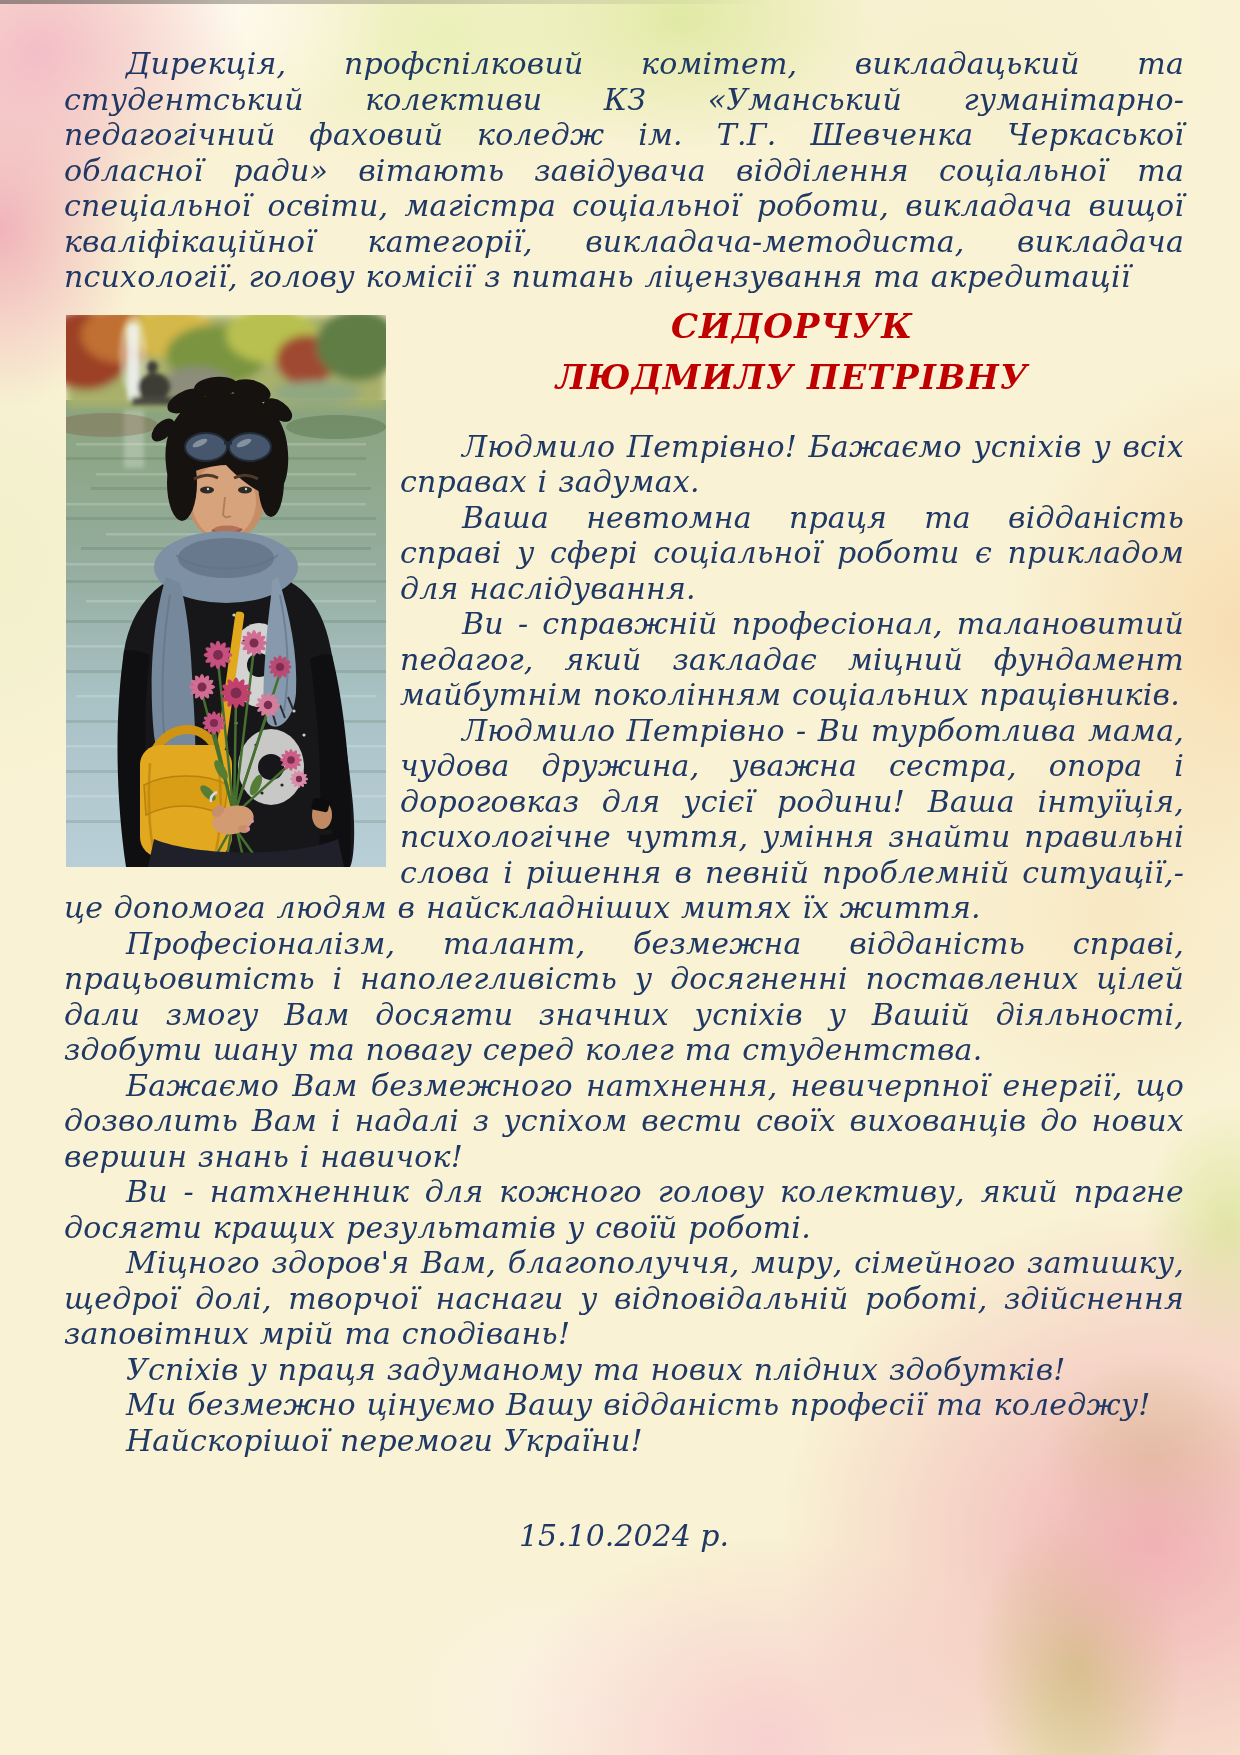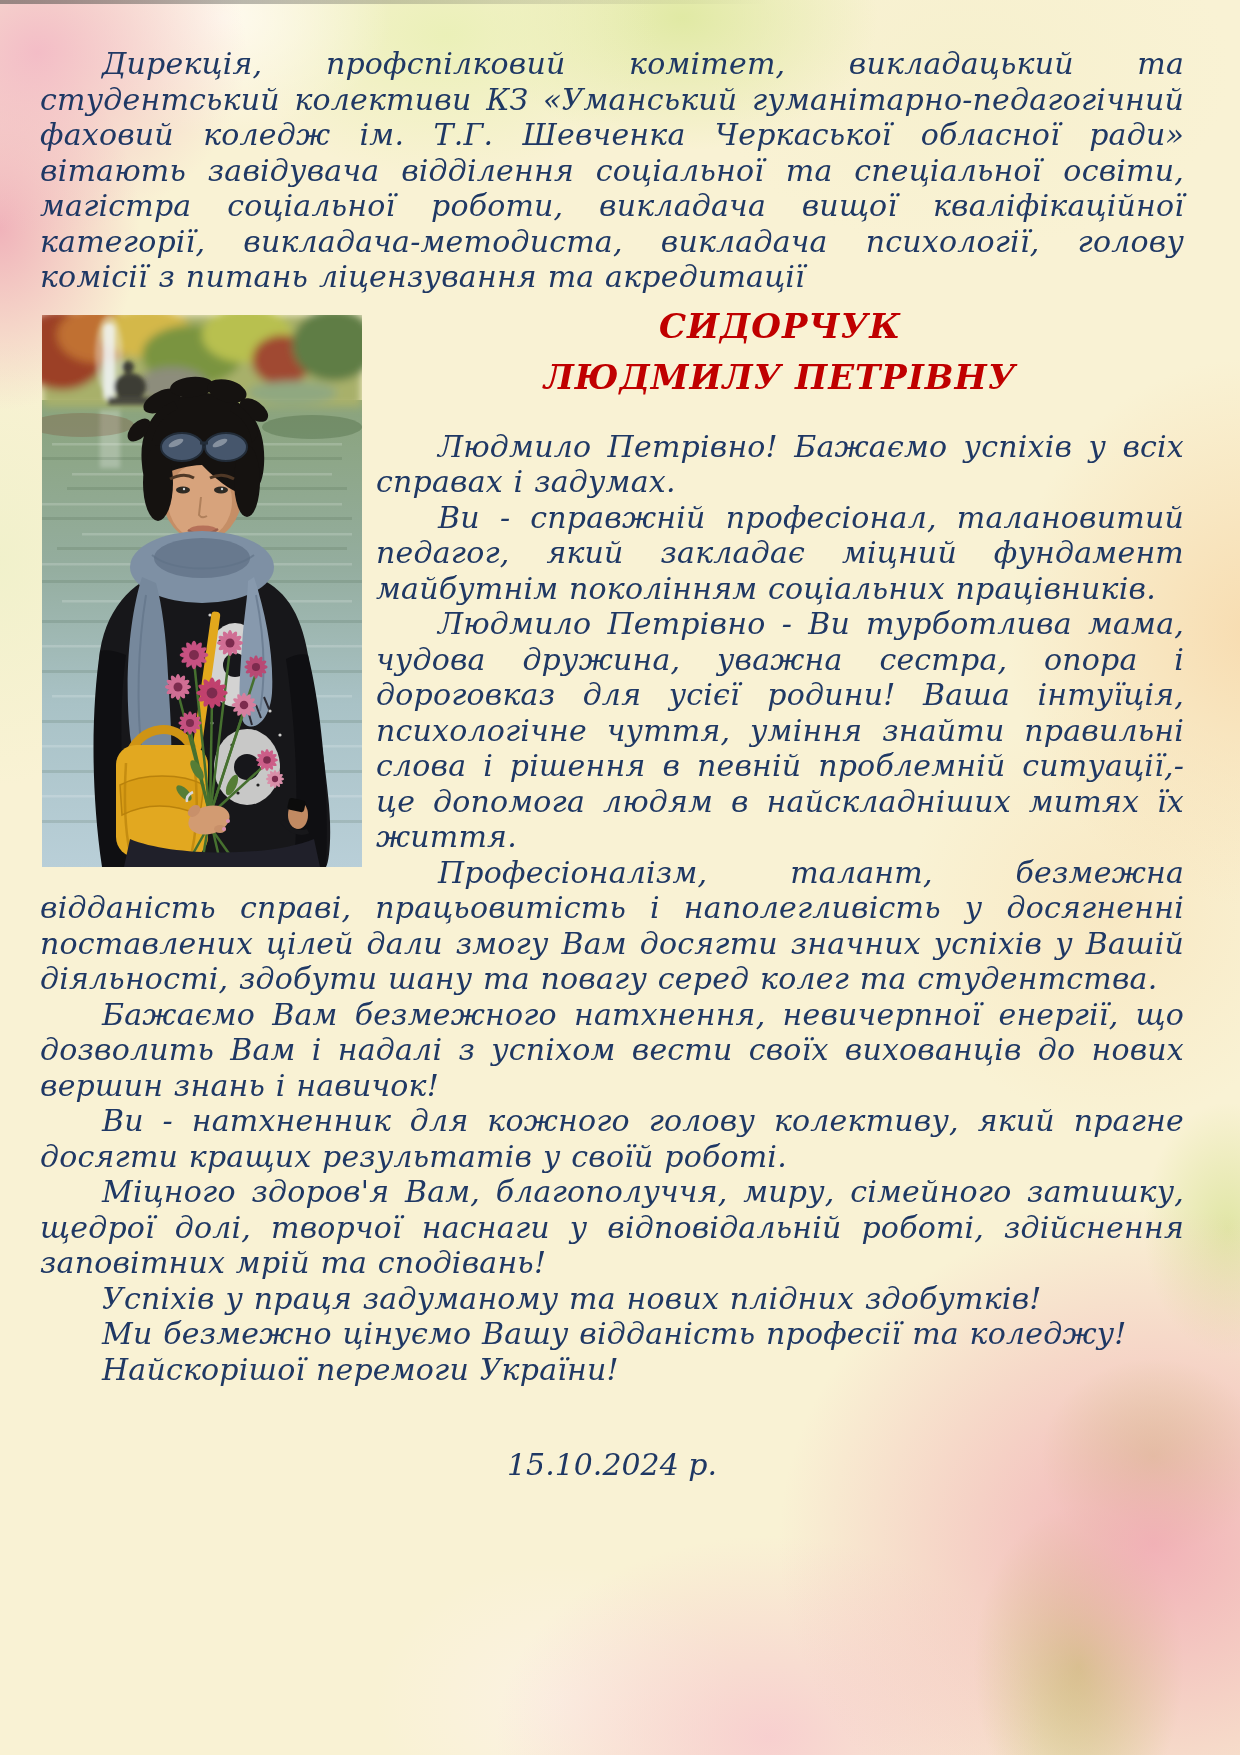--- a/index.html
+++ b/index.html
@@ -6,21 +6,21 @@
   body{
     width:1240px;height:1755px;overflow:hidden;
     font-family:"DejaVu Serif","Liberation Serif",serif;
     font-style:italic;
     color:#1F3864;
   }
   .page{
     position:relative;
     width:1240px;height:1755px;
     box-sizing:border-box;
-    padding:46px 56px 0 40px;
+    padding:46px 56px 0 64px;
     background-color:#f9f2d4;
     background-image:
       radial-gradient(300px 260px at 3% 3%,   rgba(243,186,198,.95), rgba(243,186,198,0) 70%),
       radial-gradient(200px 260px at 0% 13%,  rgba(238,163,180,.80), rgba(238,163,180,0) 70%),
       radial-gradient(240px 170px at 18% 1%,  rgba(255,251,241,.90), rgba(255,251,241,0) 70%),
       radial-gradient(300px 200px at 36% 2%,  rgba(233,240,181,.90), rgba(233,240,181,0) 72%),
       radial-gradient(280px 190px at 55% 1%,  rgba(220,232,156,.85), rgba(220,232,156,0) 70%),
       radial-gradient(350px 240px at 78% 4%,  rgba(246,240,205,.90), rgba(246,240,205,0) 75%),
       radial-gradient(220px 320px at 0% 32%,  rgba(234,240,196,.55), rgba(234,240,196,0) 70%),
       radial-gradient(340px 380px at 101% 36%,rgba(247,215,168,.80), rgba(247,215,168,0) 72%),
@@ -307,20 +307,21 @@
       </g>
     </svg>
   </div>
 
   <h1 class="main-title"><span>СИДОРЧУК</span><br><span>ЛЮДМИЛУ ПЕТРІВНУ</span></h1>
 
 
   <div class="paras">
 
   <p>Людмило Петрівно! Бажаємо успіхів у всіх справах і задумах.</p>
+      <p>Ваша невтомна праця та відданість справі у сфері соціальної роботи є прикладом для наслідування.</p>
       <p>Ви - справжній професіонал, талановитий педагог, який закладає міцний фундамент майбутнім поколінням соціальних працівників.</p>
       <p>Людмило Петрівно - Ви турботлива мама, чудова дружина, уважна сестра, опора і дороговказ для усієї родини! Ваша інтуїція, психологічне чуття, уміння знайти правильні слова і рішення в певній проблемній ситуації,- це допомога людям в найскладніших митях їх життя.</p>
       <p>Професіоналізм, талант, безмежна відданість справі, працьовитість і наполегливість у досягненні поставлених цілей дали змогу Вам досягти значних успіхів у Вашій діяльності, здобути шану та повагу серед колег та студентства.</p>
       <p>Бажаємо Вам безмежного натхнення, невичерпної енергії, що дозволить Вам і надалі з успіхом вести своїх вихованців до нових вершин знань і навичок!</p>
       <p>Ви - натхненник для кожного голову колективу, який прагне досягти кращих результатів у своїй роботі.</p>
       <p>Міцного здоров'я Вам, благополуччя, миру, сімейного затишку, щедрої долі, творчої наснаги у відповідальній роботі, здійснення заповітних мрій та сподівань!</p>
       <p>Успіхів у праця задуманому та нових плідних здобутків!</p>
       <p>Ми безмежно цінуємо Вашу відданість професії та коледжу!</p>
       <p>Найскорішої перемоги України!</p>
     </div>

